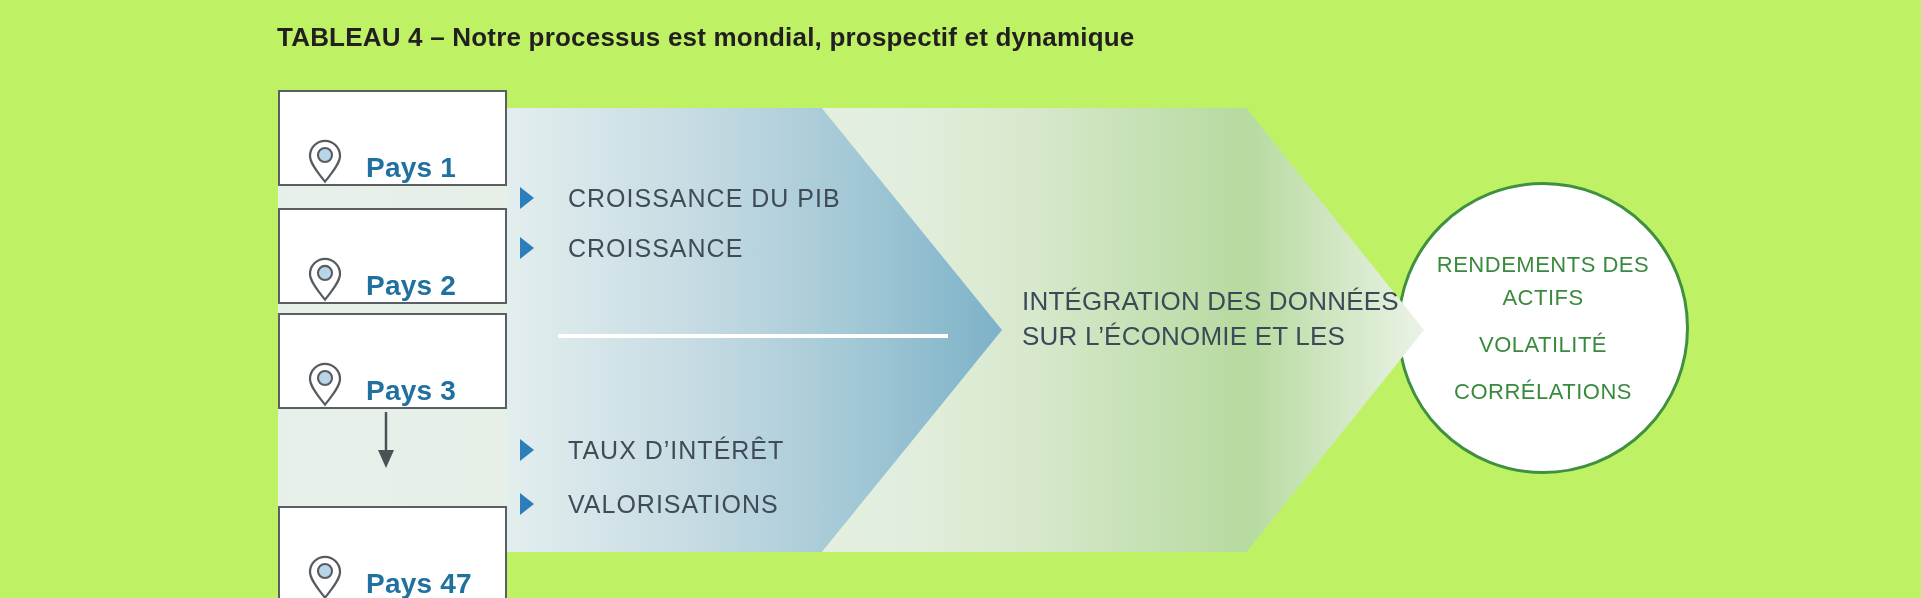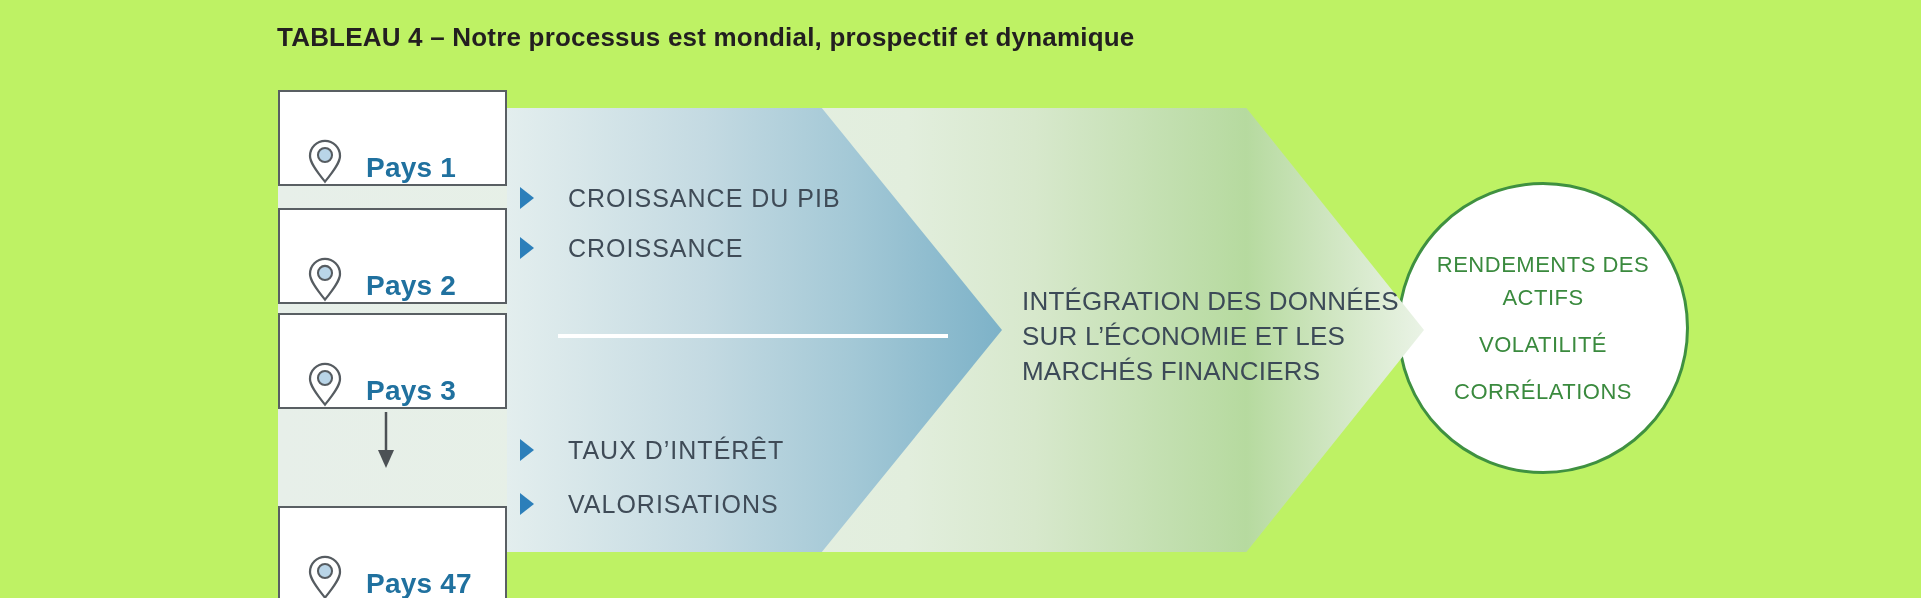--- a/index.html
+++ b/index.html
@@ -134,16 +134,15 @@
     <span class="label">TAUX D’INTÉRÊT</span>
   </div>
   <div class="bullet-item bi-5">
     <span class="tri"></span>
     <span class="label">VALORISATIONS</span>
   </div>
 
   <div class="integration">
     <div>INTÉGRATION DES DONNÉES</div>
     <div>SUR L’ÉCONOMIE ET LES</div>
-    <div>MARCHÉS FINANCIERS</div>
   </div>
 
 </div>
 
 </body></html>

